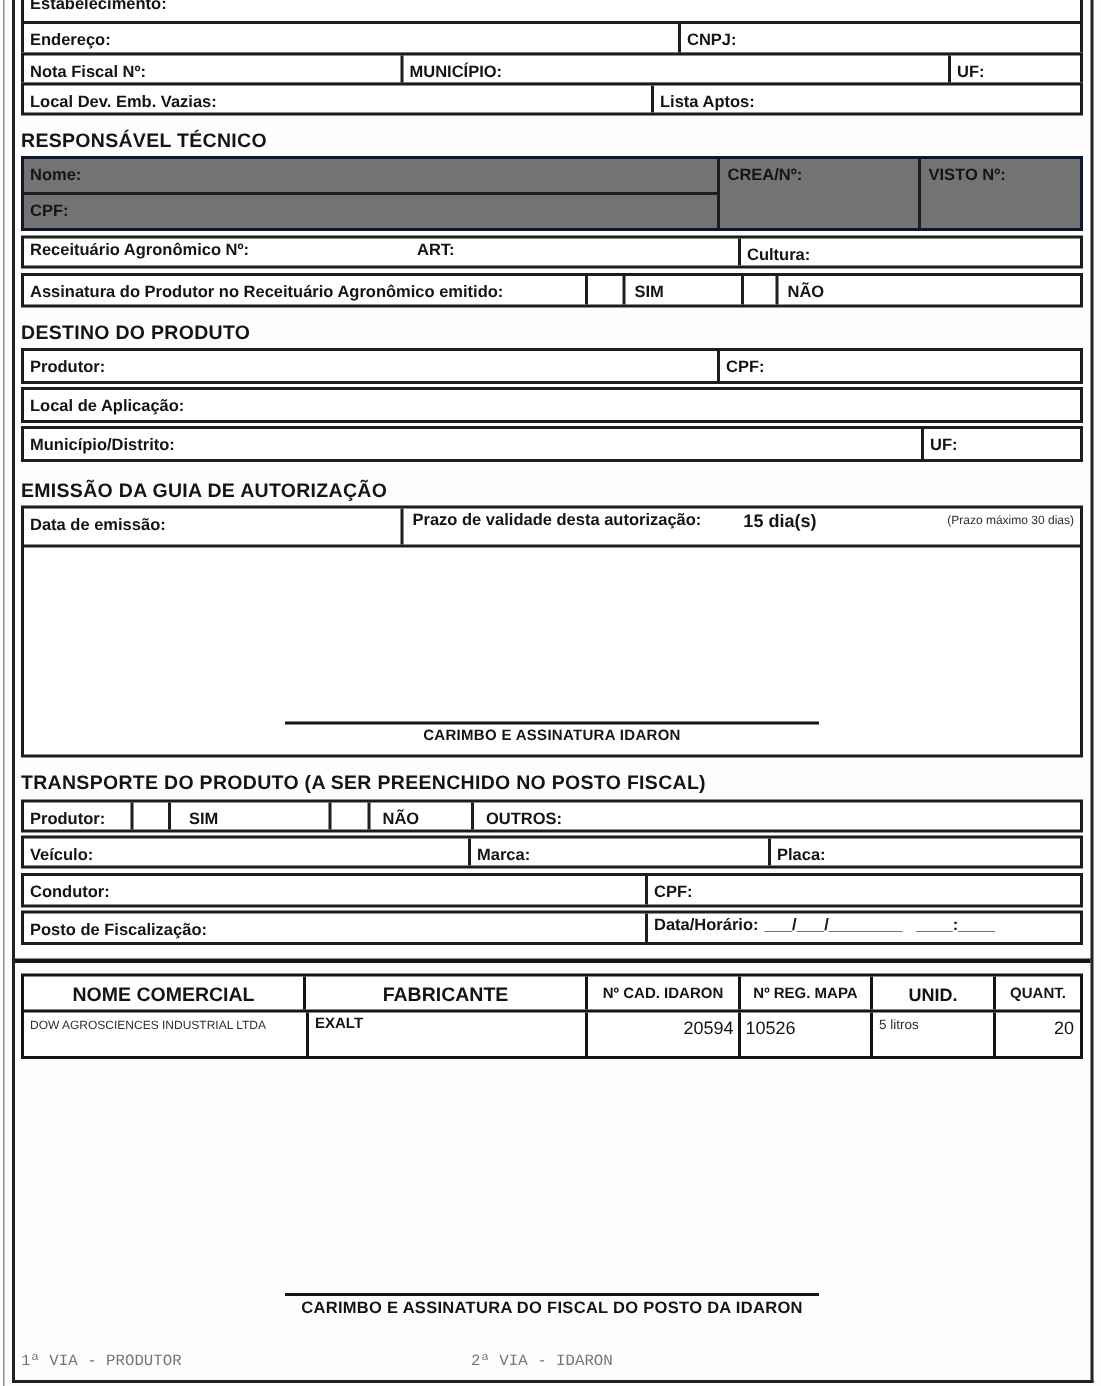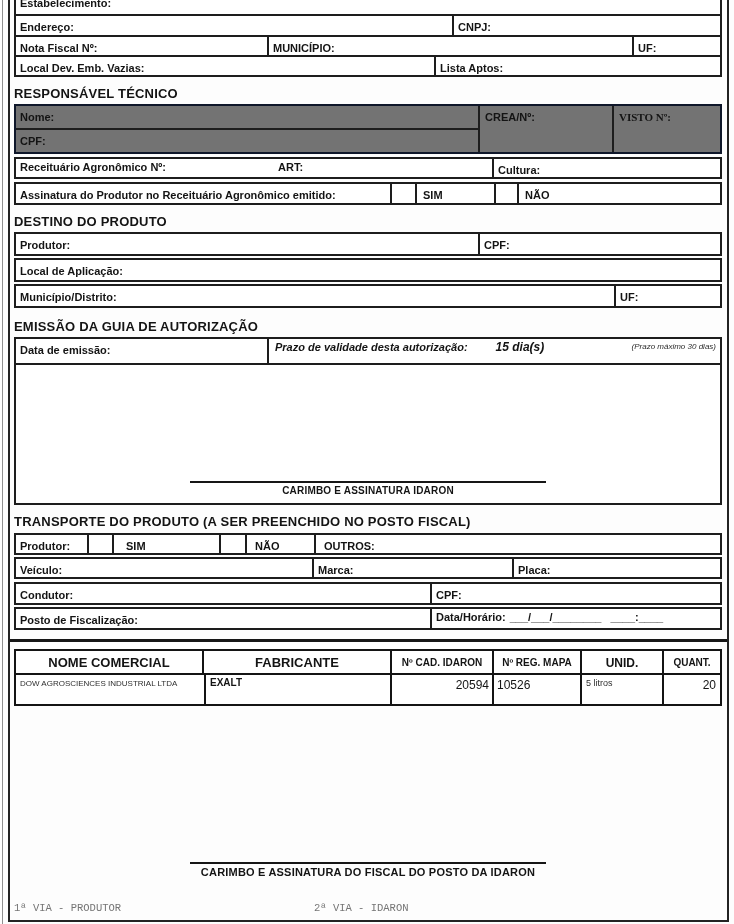--- a/index.html
+++ b/index.html
@@ -24,28 +24,28 @@
 
   
   #top-table { margin-top:-10px; }
 
   
   .t1 { display:flex; border:2px solid #0f172a; height:50px; box-sizing:border-box; background:#737373; }
   .t1-left { width:462px; display:flex; flex-direction:column; }
   .t1-nome { height:24px; border-bottom:2px solid #1d1d1d; padding:1px 3px 0 4px; box-sizing:border-box; }
   .t1-cpf  { flex:1; padding:1px 3px 0 4px; }
   .t1-crea { width:134px; border-left:2px solid #1d1d1d; padding:1px 2px 0 5px; box-sizing:border-box; }
-  .t1-visto{ flex:1; border-left:2px solid #1d1d1d; padding:1px 3px 0 5px;font-family:Liberation Serif, serif; }
+  .t1-visto{ flex:1; border-left:2px solid #1d1d1d; padding:1px 3px 0 5px; }
 
   
   .embox { border:2px solid #1d1d1d; height:168px; margin-top:3px; position:relative;
            background:#fff; box-sizing:border-box; }
   .em-row { display:flex; height:26px; border-bottom:2px solid #1d1d1d; box-sizing:border-box; }
   .em-c1 { width:253px; border-right:2px solid #1d1d1d; padding:1px 3px 0 4px; box-sizing:border-box; }
-  .em-c2 { flex:1; display:flex; align-items:flex-start; padding:1px 4px 0 6px;font-style:italic; }
+  .em-c2 { flex:1; display:flex; align-items:flex-start; padding:1px 4px 0 6px; }
   .em-val { font-weight:bold; font-size:12px; margin-left:28px; line-height:15px; }
   .em-note { margin-left:auto; font-size:8px; color:#2c2c2c; padding-top:2px; white-space:nowrap; }
 
   .sig { position:absolute; left:0; right:0; text-align:center; }
   .sig .line { width:356px; margin:0 auto 2px auto; border-top:2px solid #161616; height:0; }
   .sig .cap { font-weight:bold; font-size:10px; letter-spacing:.2px; }
   .sig.big .cap { font-size:11px; }
 
   .thick { height:3px; background:#161616; margin:9px -5px 0 -4px; }
 

